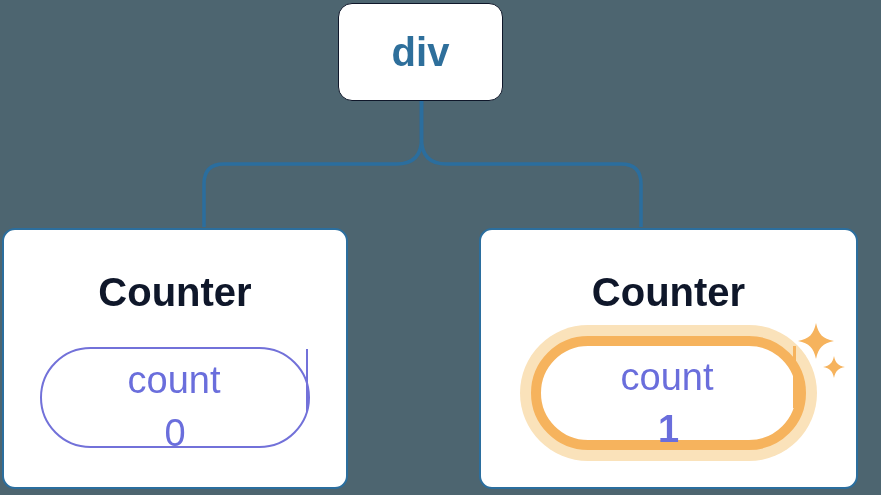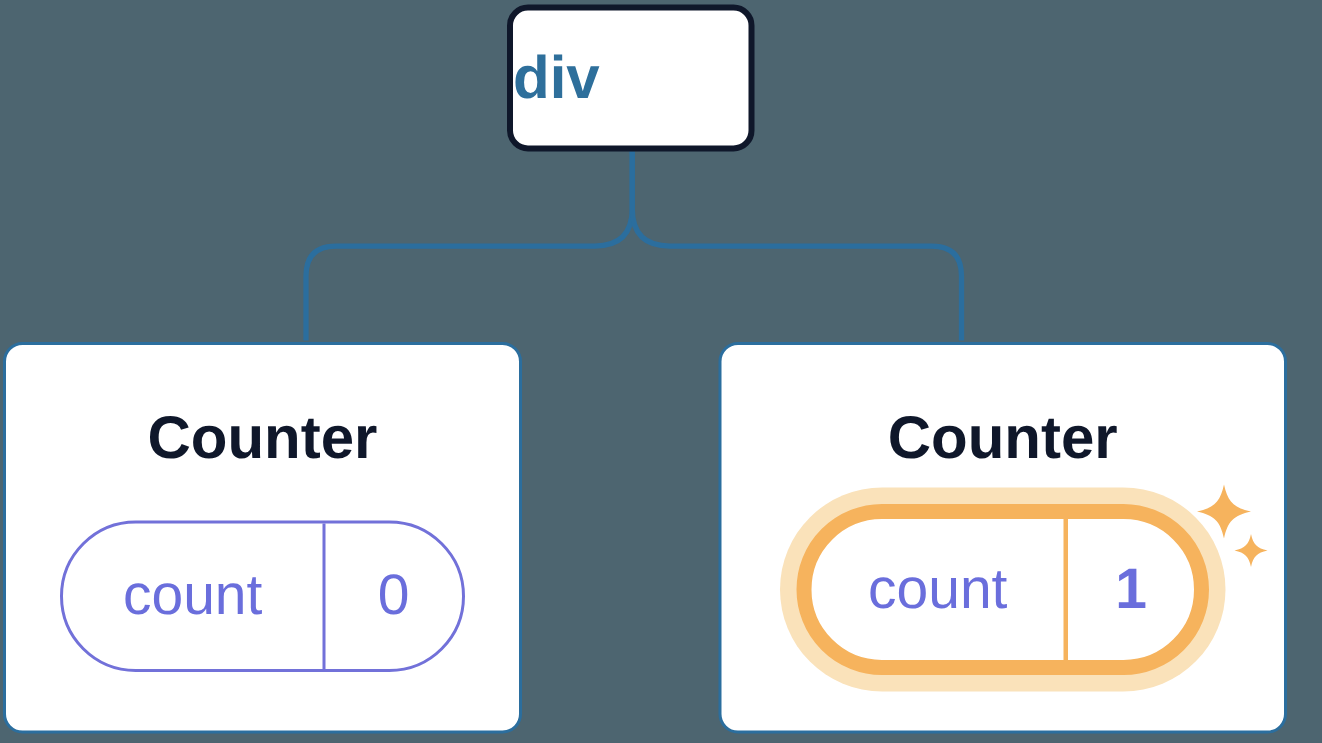--- a/index.html
+++ b/index.html
@@ -6,36 +6,36 @@
   .canvas{
     position:relative;width:881px;height:495px;overflow:hidden;
     background:#4d6570;
     font-family:"Liberation Sans", sans-serif;
   }
   .connectors{position:absolute;left:0;top:0;width:881px;height:495px;}
   .connectors path{stroke:#2b6e9e;stroke-width:3.5;fill:none;}
 
   .root-node{
     position:absolute;left:338px;top:3px;width:165px;height:98px;
-    background:#ffffff;border:4px solid #0f172a;border-radius:14px;
-    box-sizing:border-box;display:flex;align-items:center;
+    background:#ffffff;border:1px solid #0f172a;border-radius:14px;
+    box-sizing:border-box;display:flex;align-items:center;justify-content:center;
   }
   .root-label{font-size:40px;font-weight:600;color:#2e6f9b;}
 
   .card{
     position:absolute;top:228px;height:261px;background:#ffffff;
     border:2px solid #2b6e9e;border-radius:13px;box-sizing:border-box;
     display:flex;flex-direction:column;align-items:center;
   }
   .card-left{left:2px;width:346px;}
   .card-right{left:479px;width:379px;}
 
   .card-title{margin-top:38px;font-size:40px;line-height:48px;font-weight:600;color:#0f172a;}
 
-  .pill{display:flex;align-items:stretch;box-sizing:border-box;background:#ffffff;}
+  .pill{display:flex;align-items:stretch;box-sizing:border-box;background:#ffffff;flex-direction:column;}
   .key-cell{display:flex;align-items:center;justify-content:center;}
   .value-cell{flex:1;display:flex;align-items:center;justify-content:center;}
 
   .card-left .pill{
     margin-top:31px;width:270px;height:101px;
     border:2.5px solid #7271d9;border-radius:52px;
   }
   .card-left .key-cell{flex:0 0 65%;border-right:2.5px solid #7271d9;}
   .card-left .key-cell,.card-left .value-cell{font-size:38px;color:#6a6edc;}
 

